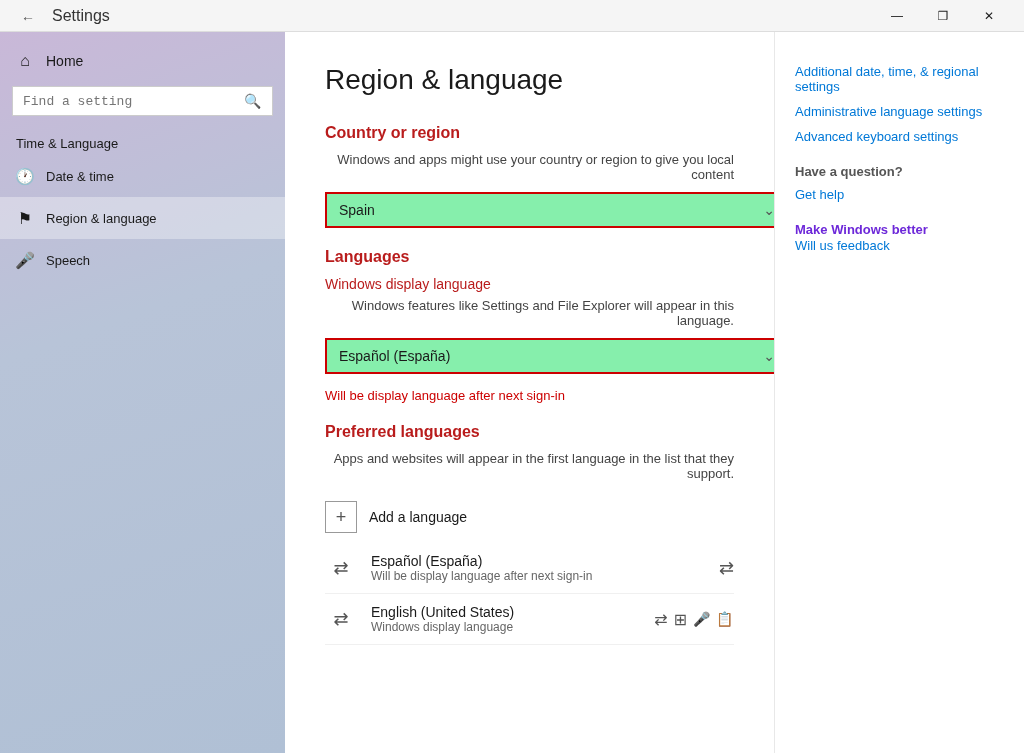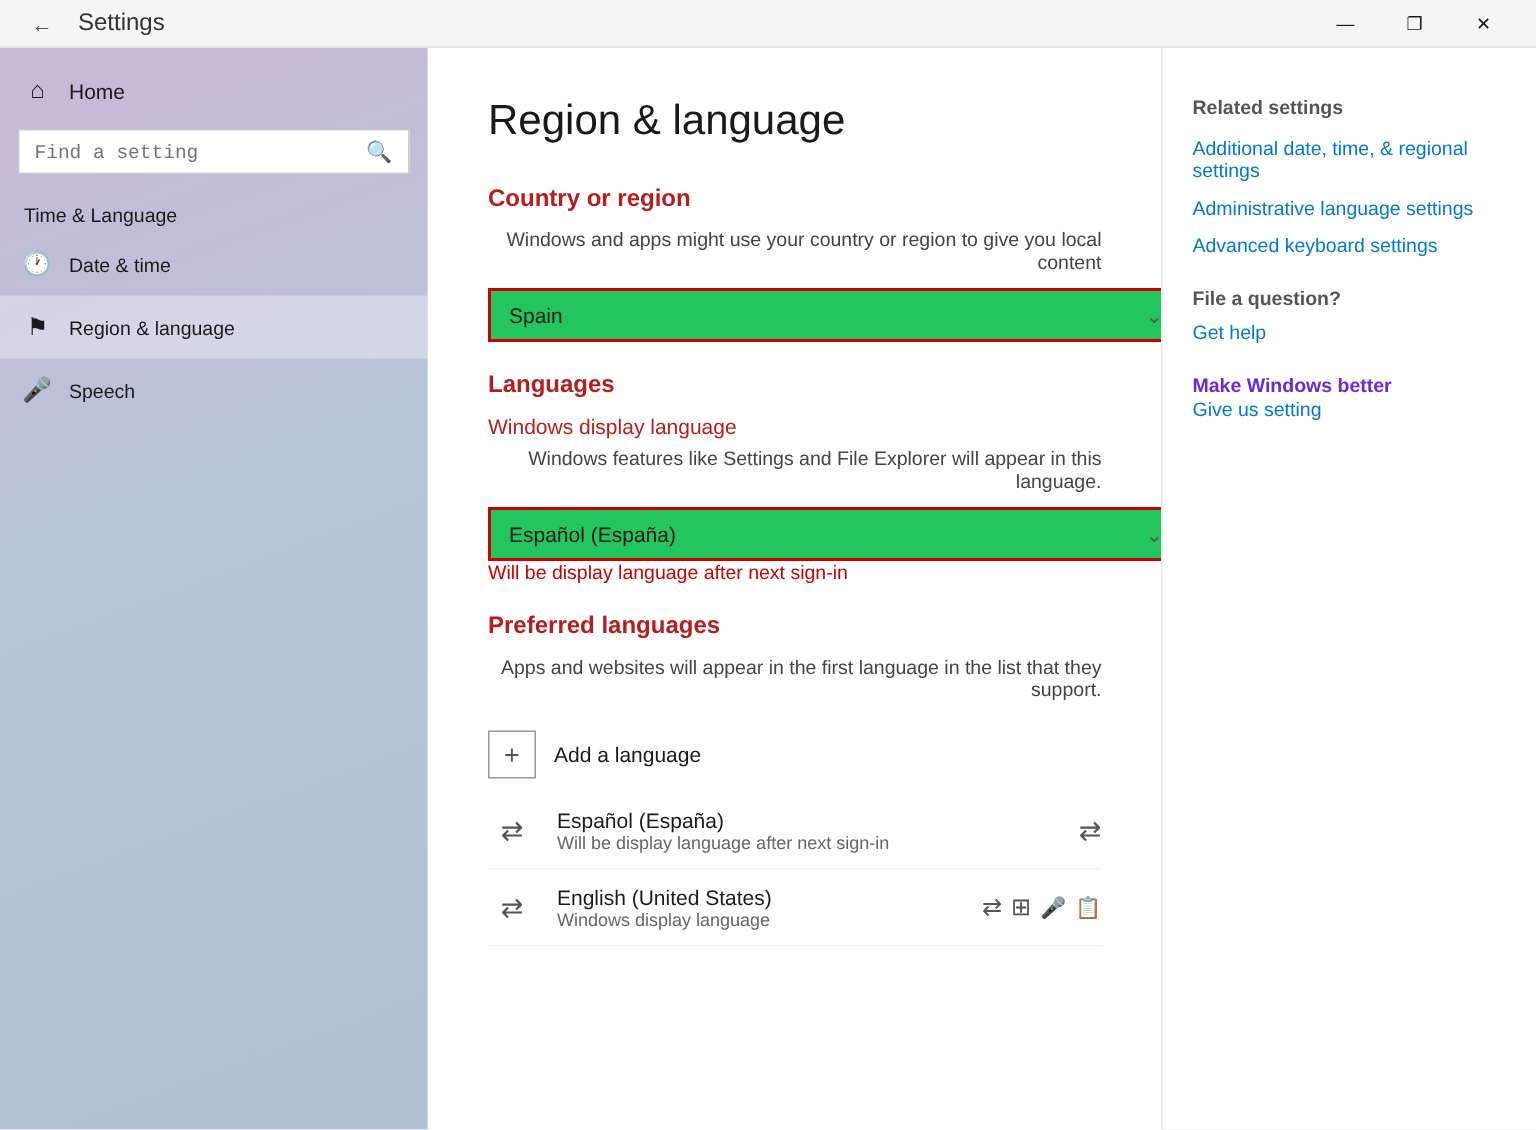--- a/index.html
+++ b/index.html
@@ -139,22 +139,23 @@
       margin-bottom: 10px;
       text-align: right;
     }
     .dropdown-box {
       border: 2px solid #cc0000;
       display: flex;
       align-items: center;
       padding: 8px 12px;
       cursor: pointer;
       width: 464px;
-      background: #22c55e;
+      background: #86efac;
       justify-content: space-between;
+      margin-bottom: 14px;
     }
     .dropdown-box span { font-size: 14px; }
     .dropdown-arrow { color: #555; font-size: 12px; }
     .warning-text {
       color: #cc0000;
       font-size: 13px;
       margin-bottom: 20px;
     }
     .section-divider { margin-bottom: 20px; }
 
@@ -326,29 +327,28 @@
           <span style="font-size:16px; cursor:pointer;">⇄</span>
           <span style="font-size:16px; cursor:pointer;">⊞</span>
           <span style="font-size:14px; cursor:pointer;">🎤</span>
           <span style="font-size:14px; cursor:pointer;">📋</span>
         </div>
       </div>
     </div>
   </div>
 
   <div class="right-panel">
-    <div class="related-heading">Related settings</div>
     <a class="related-link">Additional date, time, &amp; regional settings</a>
     <a class="related-link">Administrative language settings</a>
     <a class="related-link">Advanced keyboard settings</a>
 
     <div class="right-divider"></div>
 
-    <div class="question-heading">File a question?</div>
+    <div class="question-heading">Have a question?</div>
     <a class="related-link">Get help</a>
 
     <div class="right-divider"></div>
 
     <div class="make-better-heading">Make Windows better</div>
-    <a class="related-link">Give us setting</a>
+    <a class="related-link">Will us feedback</a>
   </div>
 
 </div>
 
 </body></html>

